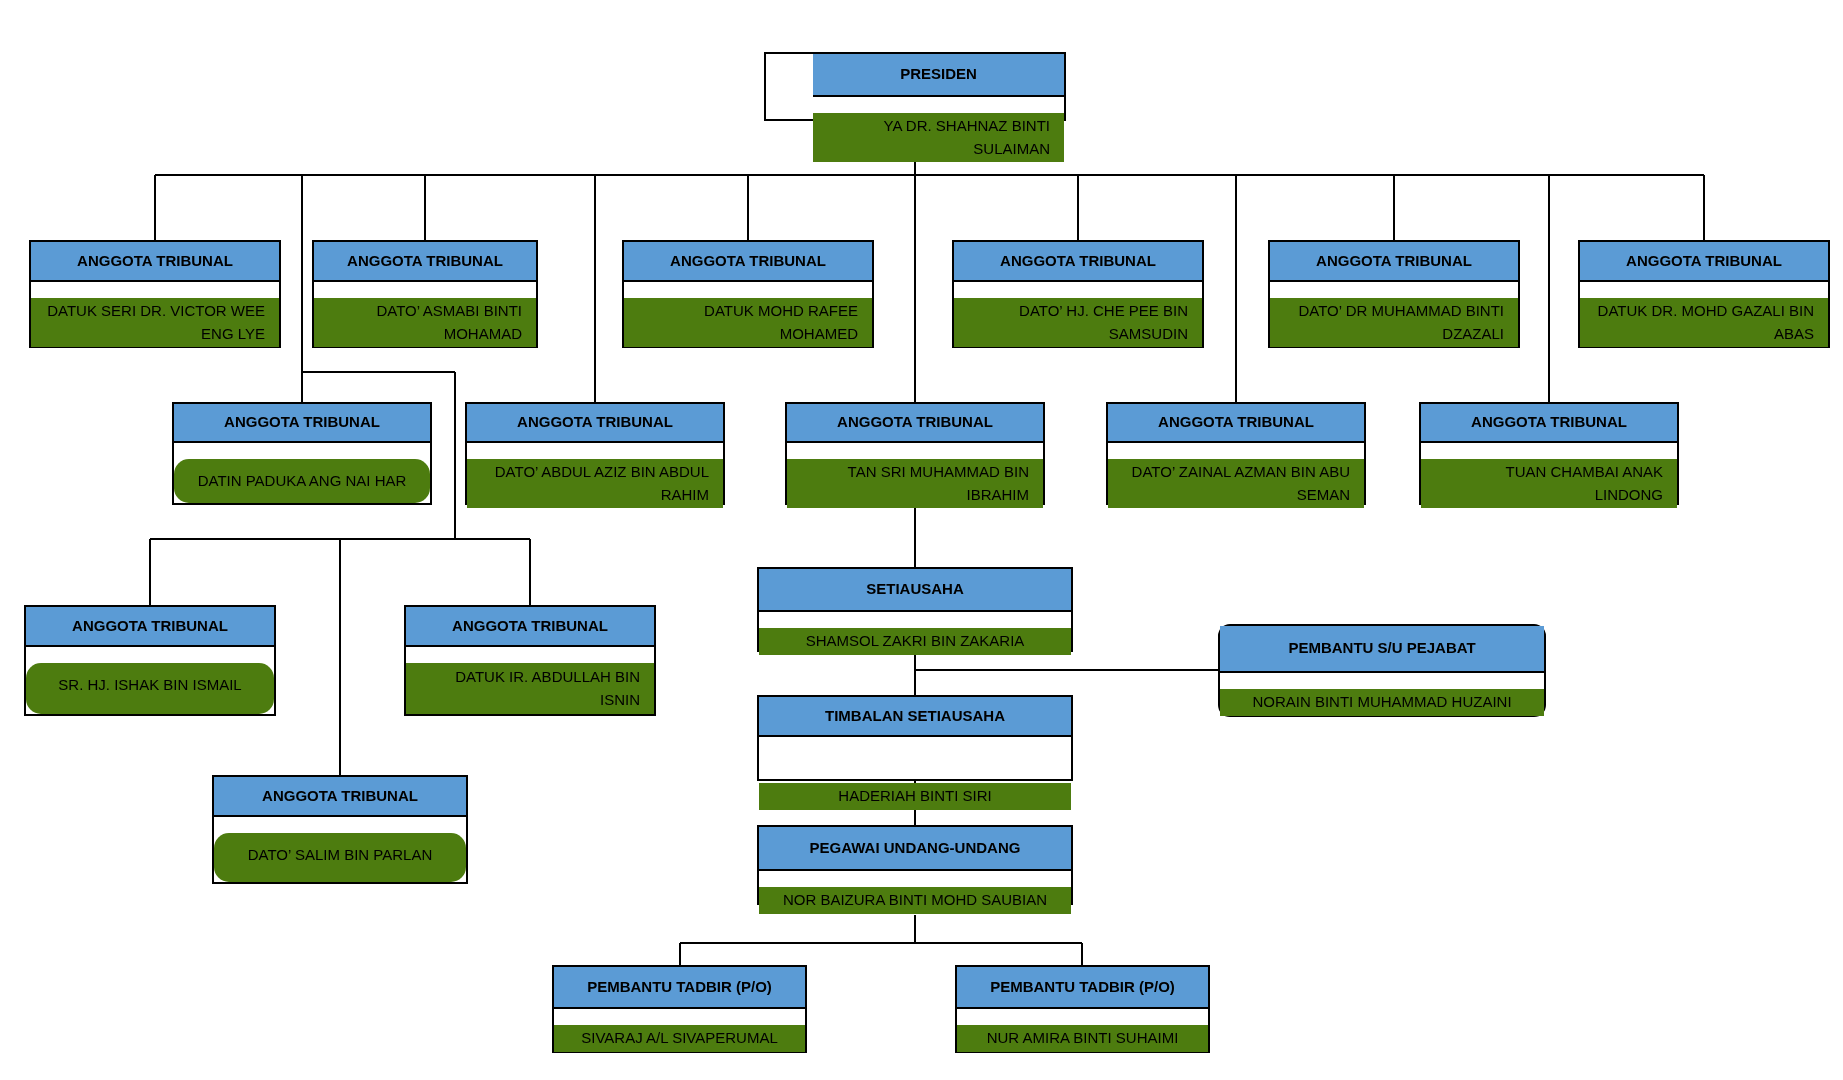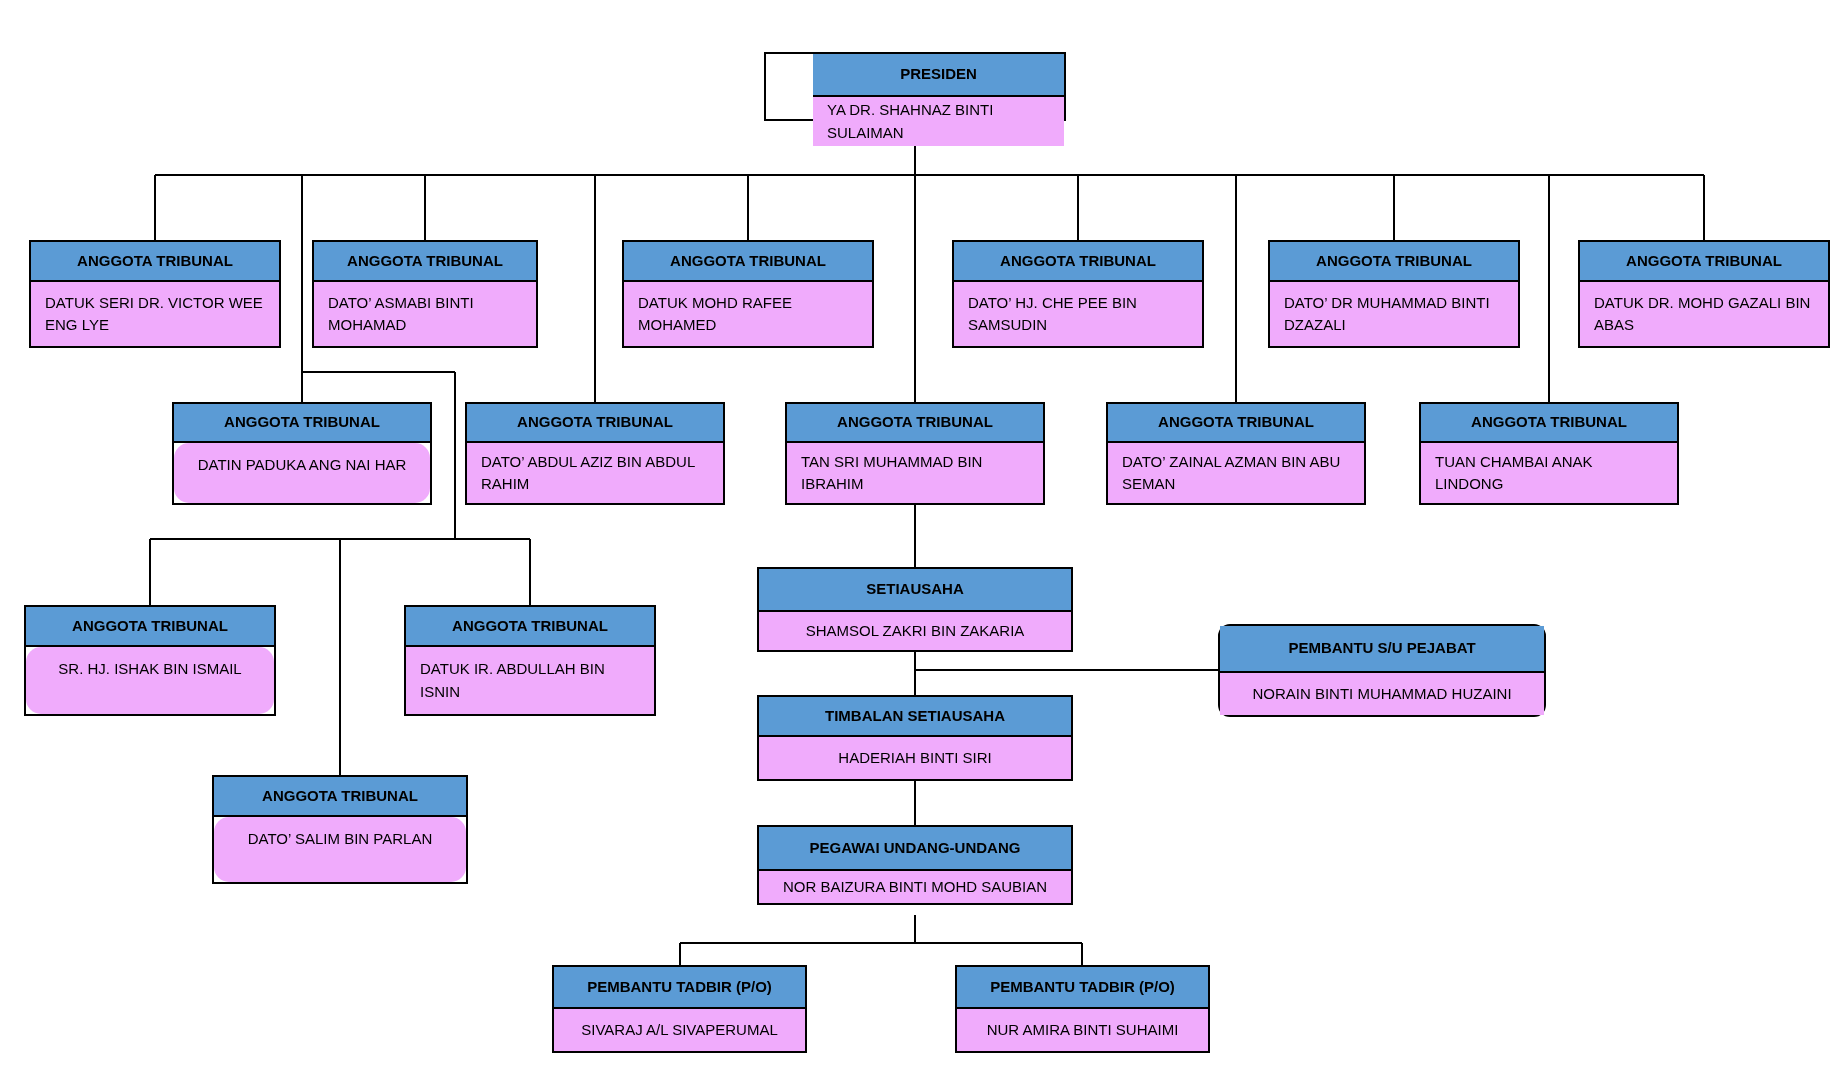--- a/index.html
+++ b/index.html
@@ -29,30 +29,31 @@
     justify-content:center;
     font-weight:700;
     font-size:15px;
     color:#000000;
     text-align:center;
     line-height:1.1;
     flex:0 0 auto;
   }
   .nm{
     box-sizing:border-box;
-    background:#f0abfc;
+    background:#4d7c0f;
     flex:1 1 auto;
     display:flex;
     align-items:center;
     justify-content:center;
     font-size:15px;
     color:#000000;
-    text-align:left;
+    text-align:right;
     line-height:1.5;
     padding:2px 14px;
+    margin-top:16px;
   }
   .nm--top{align-items:flex-start;padding-top:11px;border-radius:15px;}
 </style>
 </head>
 <body>
 
 <div id="stage">
 
   <svg id="wires" viewBox="0 0 1843 1080" shape-rendering="crispEdges">
     <path d="M915 145 V402 M155 175 H1704 M155 175 V240 M425 175 V240 M748 175 V240 M1078 175 V240 M1394 175 V240 M1704 175 V240 M302 175 V402 M595 175 V402 M1236 175 V402 M1549 175 V402" fill="none" stroke="#000000" stroke-width="2.5"></path>
@@ -128,21 +129,21 @@
   <div class="box" style="left:757px;top:567px;width:316px;height:85px;">
     <div class="hdr" style="height:43px;">SETIAUSAHA</div>
     <div class="nm">SHAMSOL ZAKRI BIN ZAKARIA</div>
   </div>
 
   <div class="box" style="left:1218px;top:624px;width:328px;height:93px;border-radius:12px;">
     <div class="hdr" style="height:47px;">PEMBANTU S/U PEJABAT</div>
     <div class="nm">NORAIN BINTI MUHAMMAD HUZAINI</div>
   </div>
 
-  <div class="box" style="left:757px;top:695px;width:316px;height:86px;">
+  <div class="box" style="left:757px;top:695px;width:316px;height:86px;gap:30px;">
     <div class="hdr" style="height:40px;">TIMBALAN SETIAUSAHA</div>
     <div class="nm">HADERIAH BINTI SIRI</div>
   </div>
 
   <div class="box" style="left:757px;top:825px;width:316px;height:80px;">
     <div class="hdr" style="height:44px;">PEGAWAI UNDANG-UNDANG</div>
     <div class="nm">NOR BAIZURA BINTI MOHD SAUBIAN</div>
   </div>
 
   <div class="box" style="left:552px;top:965px;width:255px;height:88px;">

